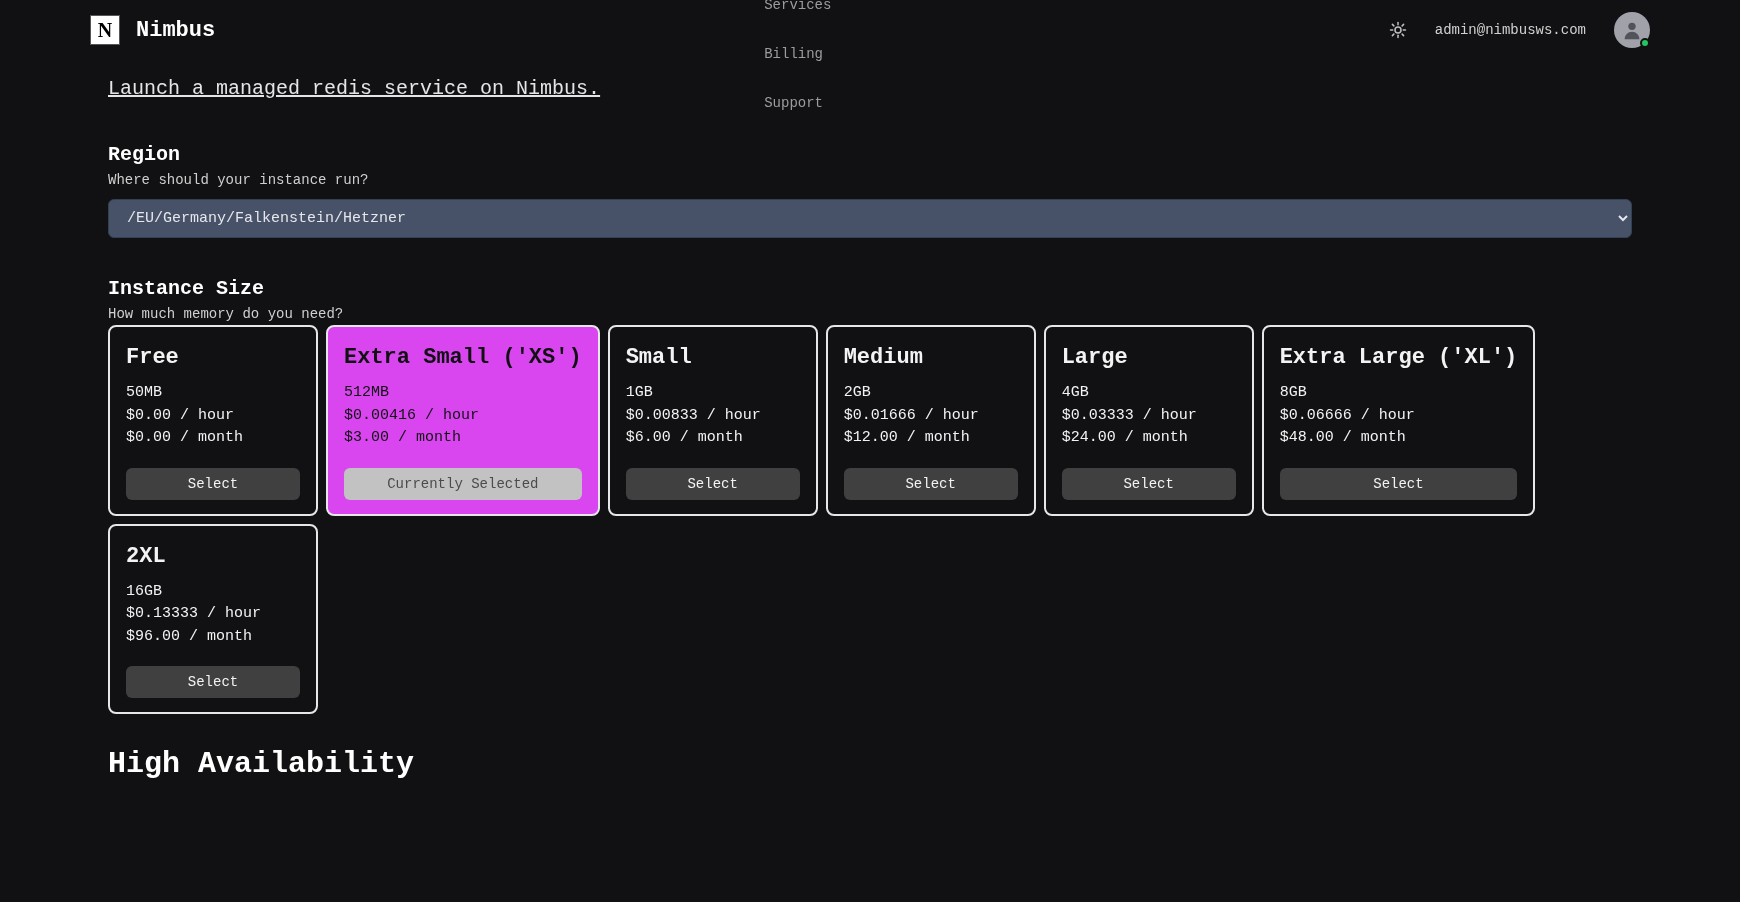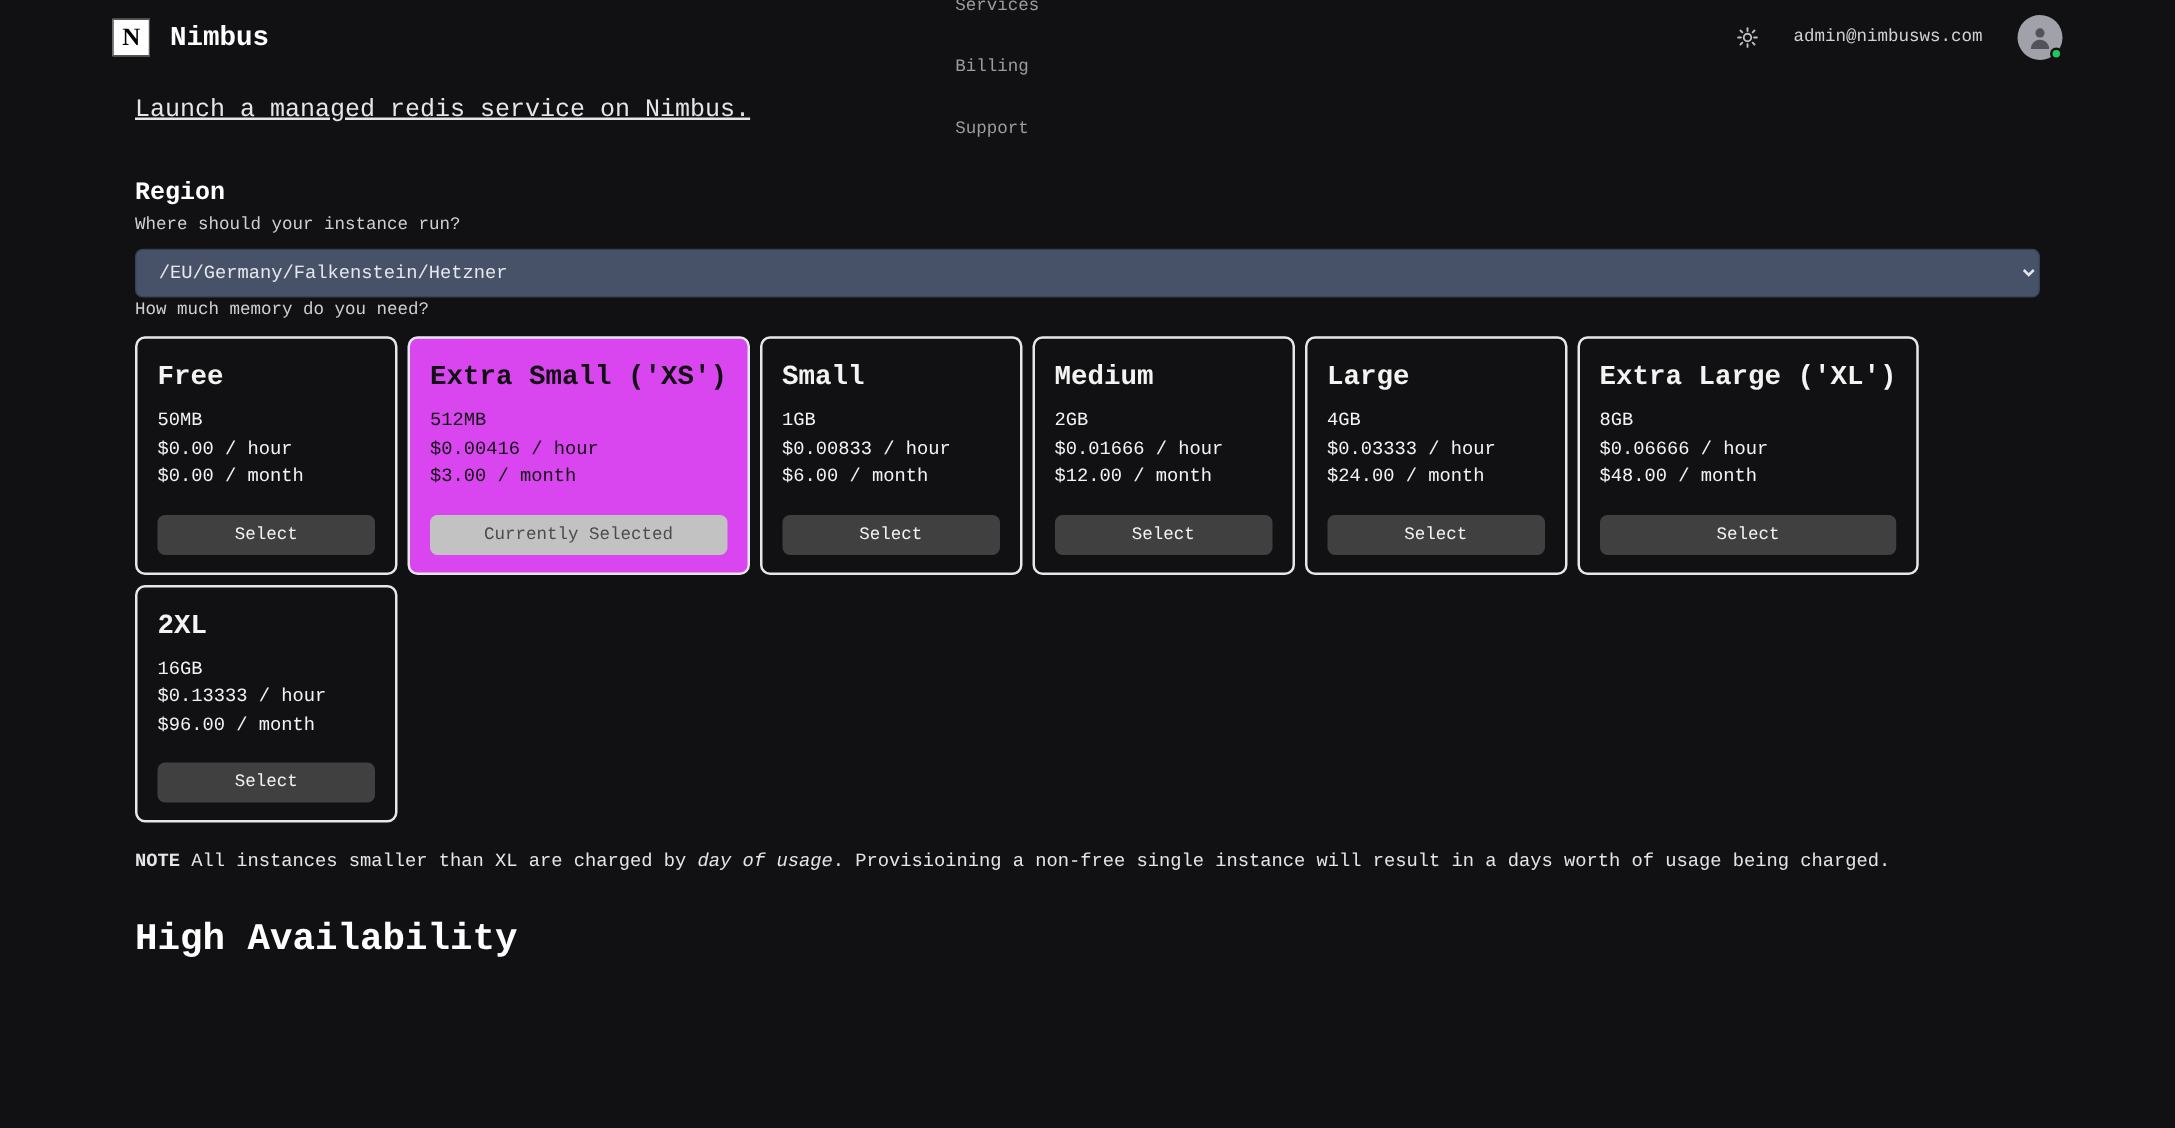--- a/index.html
+++ b/index.html
@@ -129,21 +129,21 @@
     padding: 9px 14px;
     font-family: inherit;
     font-size: 15px;
     appearance: auto;
   }
 
   .cards {
     display: flex;
     flex-wrap: wrap;
     gap: 8px;
-    margin-top: 10px;
+    margin-top: 0;
   }
   .card {
     border: 2px solid #e5e7eb;
     border-radius: 8px;
     padding: 14px 16px;
     min-width: 210px;
     background: transparent;
     color: #f3f3f3;
   }
   .card.selected {
@@ -240,33 +240,31 @@
   <div class="subtitle">Launch a managed redis service on Nimbus.</div>
 
   
   <div class="section-title">Region</div>
   <div class="section-sub">Where should your instance run?</div>
   <select class="region-select">
     <option>/EU/Germany/Falkenstein/Hetzner</option>
   </select>
 
   
+  <div class="section-title">Instance Size</div>
   <div class="section-sub">How much memory do you need?</div>
 
   <div class="cards" id="cards">
       <div class="card"><h3>Free</h3><div class="line">50MB</div><div class="line">$0.00 / hour</div><div class="line">$0.00 / month</div><button class="btn">Select</button></div>
       <div class="card selected"><h3>Extra Small ('XS')</h3><div class="line">512MB</div><div class="line">$0.00416 / hour</div><div class="line">$3.00 / month</div><button class="btn">Currently Selected</button></div>
       <div class="card"><h3>Small</h3><div class="line">1GB</div><div class="line">$0.00833 / hour</div><div class="line">$6.00 / month</div><button class="btn">Select</button></div>
       <div class="card"><h3>Medium</h3><div class="line">2GB</div><div class="line">$0.01666 / hour</div><div class="line">$12.00 / month</div><button class="btn">Select</button></div>
       <div class="card"><h3>Large</h3><div class="line">4GB</div><div class="line">$0.03333 / hour</div><div class="line">$24.00 / month</div><button class="btn">Select</button></div>
       <div class="card"><h3>Extra Large ('XL')</h3><div class="line">8GB</div><div class="line">$0.06666 / hour</div><div class="line">$48.00 / month</div><button class="btn">Select</button></div>
       <div class="card"><h3>2XL</h3><div class="line">16GB</div><div class="line">$0.13333 / hour</div><div class="line">$96.00 / month</div><button class="btn">Select</button></div>
     </div>
 
   
-  <div class="note">
-    <strong>NOTE</strong><span> All instances smaller than XL are charged by </span><em>day of usage</em><span>. Provisioining a non-free single instance will result in a days worth of usage being charged.</span>
-  </div>
 
   
   <div class="ha-title">High Availability</div>
 
 </div>
 
 </body></html>

